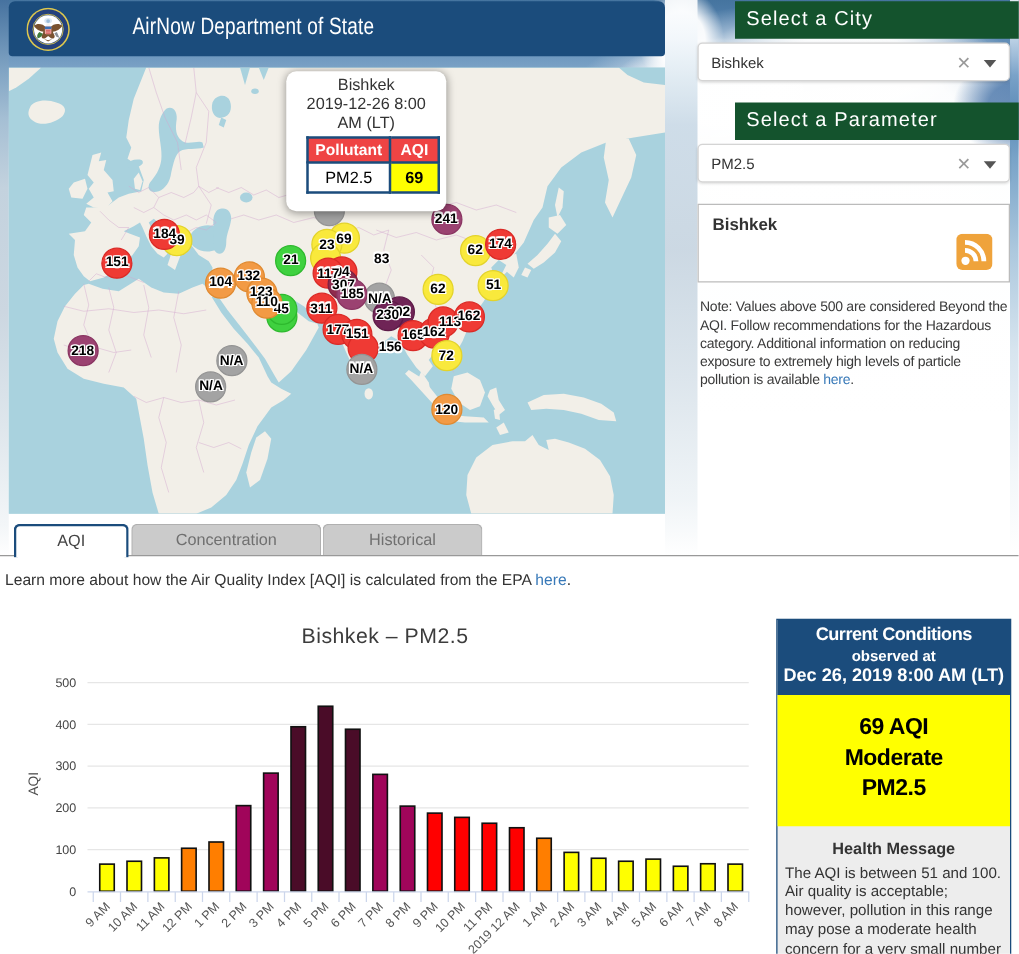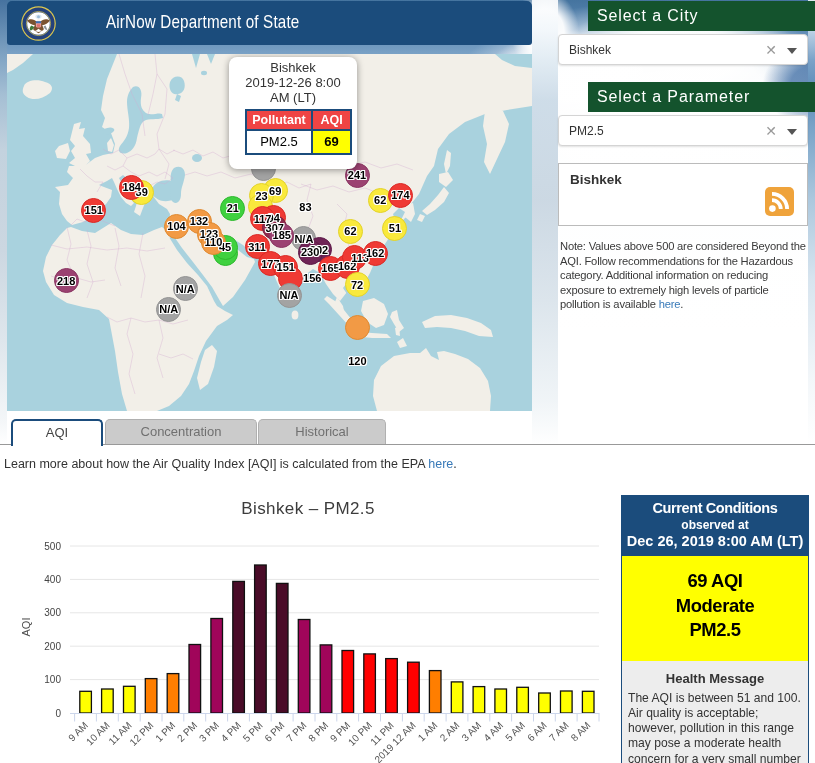--- a/index.html
+++ b/index.html
@@ -208,21 +208,21 @@
 <span class="ml" style="left:278.8px;top:213.4px;">151</span>
 <span class="ml" style="left:283.2px;top:224.4px;padding-left:44px;">156</span>
 <span class="ml" style="left:282.1px;top:241.0px;">N/A</span>
 <span class="ml" style="left:178.3px;top:234.8px;">N/A</span>
 <span class="ml" style="left:161.8px;top:255.3px;">N/A</span>
 <span class="ml" style="left:323.5px;top:214.4px;">165</span>
 <span class="ml" style="left:340.1px;top:212.0px;">162</span>
 <span class="ml" style="left:353px;top:203.8px;">113</span>
 <span class="ml" style="left:368.1px;top:199.0px;">162</span>
 <span class="ml" style="left:350.0px;top:230.9px;">72</span>
-<span class="ml" style="left:350.4px;top:273.8px;margin-top:33px;">120</span>
+<span class="ml" style="left:350.4px;top:273.8px;">120</span>
 <span class="ml" style="left:350.0px;top:121.0px;">241</span>
 <span class="ml" style="left:373.2px;top:146.3px;">62</span>
 <span class="ml" style="left:393.4px;top:141.3px;">174</span>
 <span class="ml" style="left:387.9px;top:174.3px;">51</span>
 <span class="ml" style="left:343.4px;top:177.3px;">62</span>
 <div id="tip">Bishkek<br>2019-12-26 8:00<br>AM (LT)
 <table>
         <tbody>
           <tr>
             <th class="c1">Pollutant</th>

